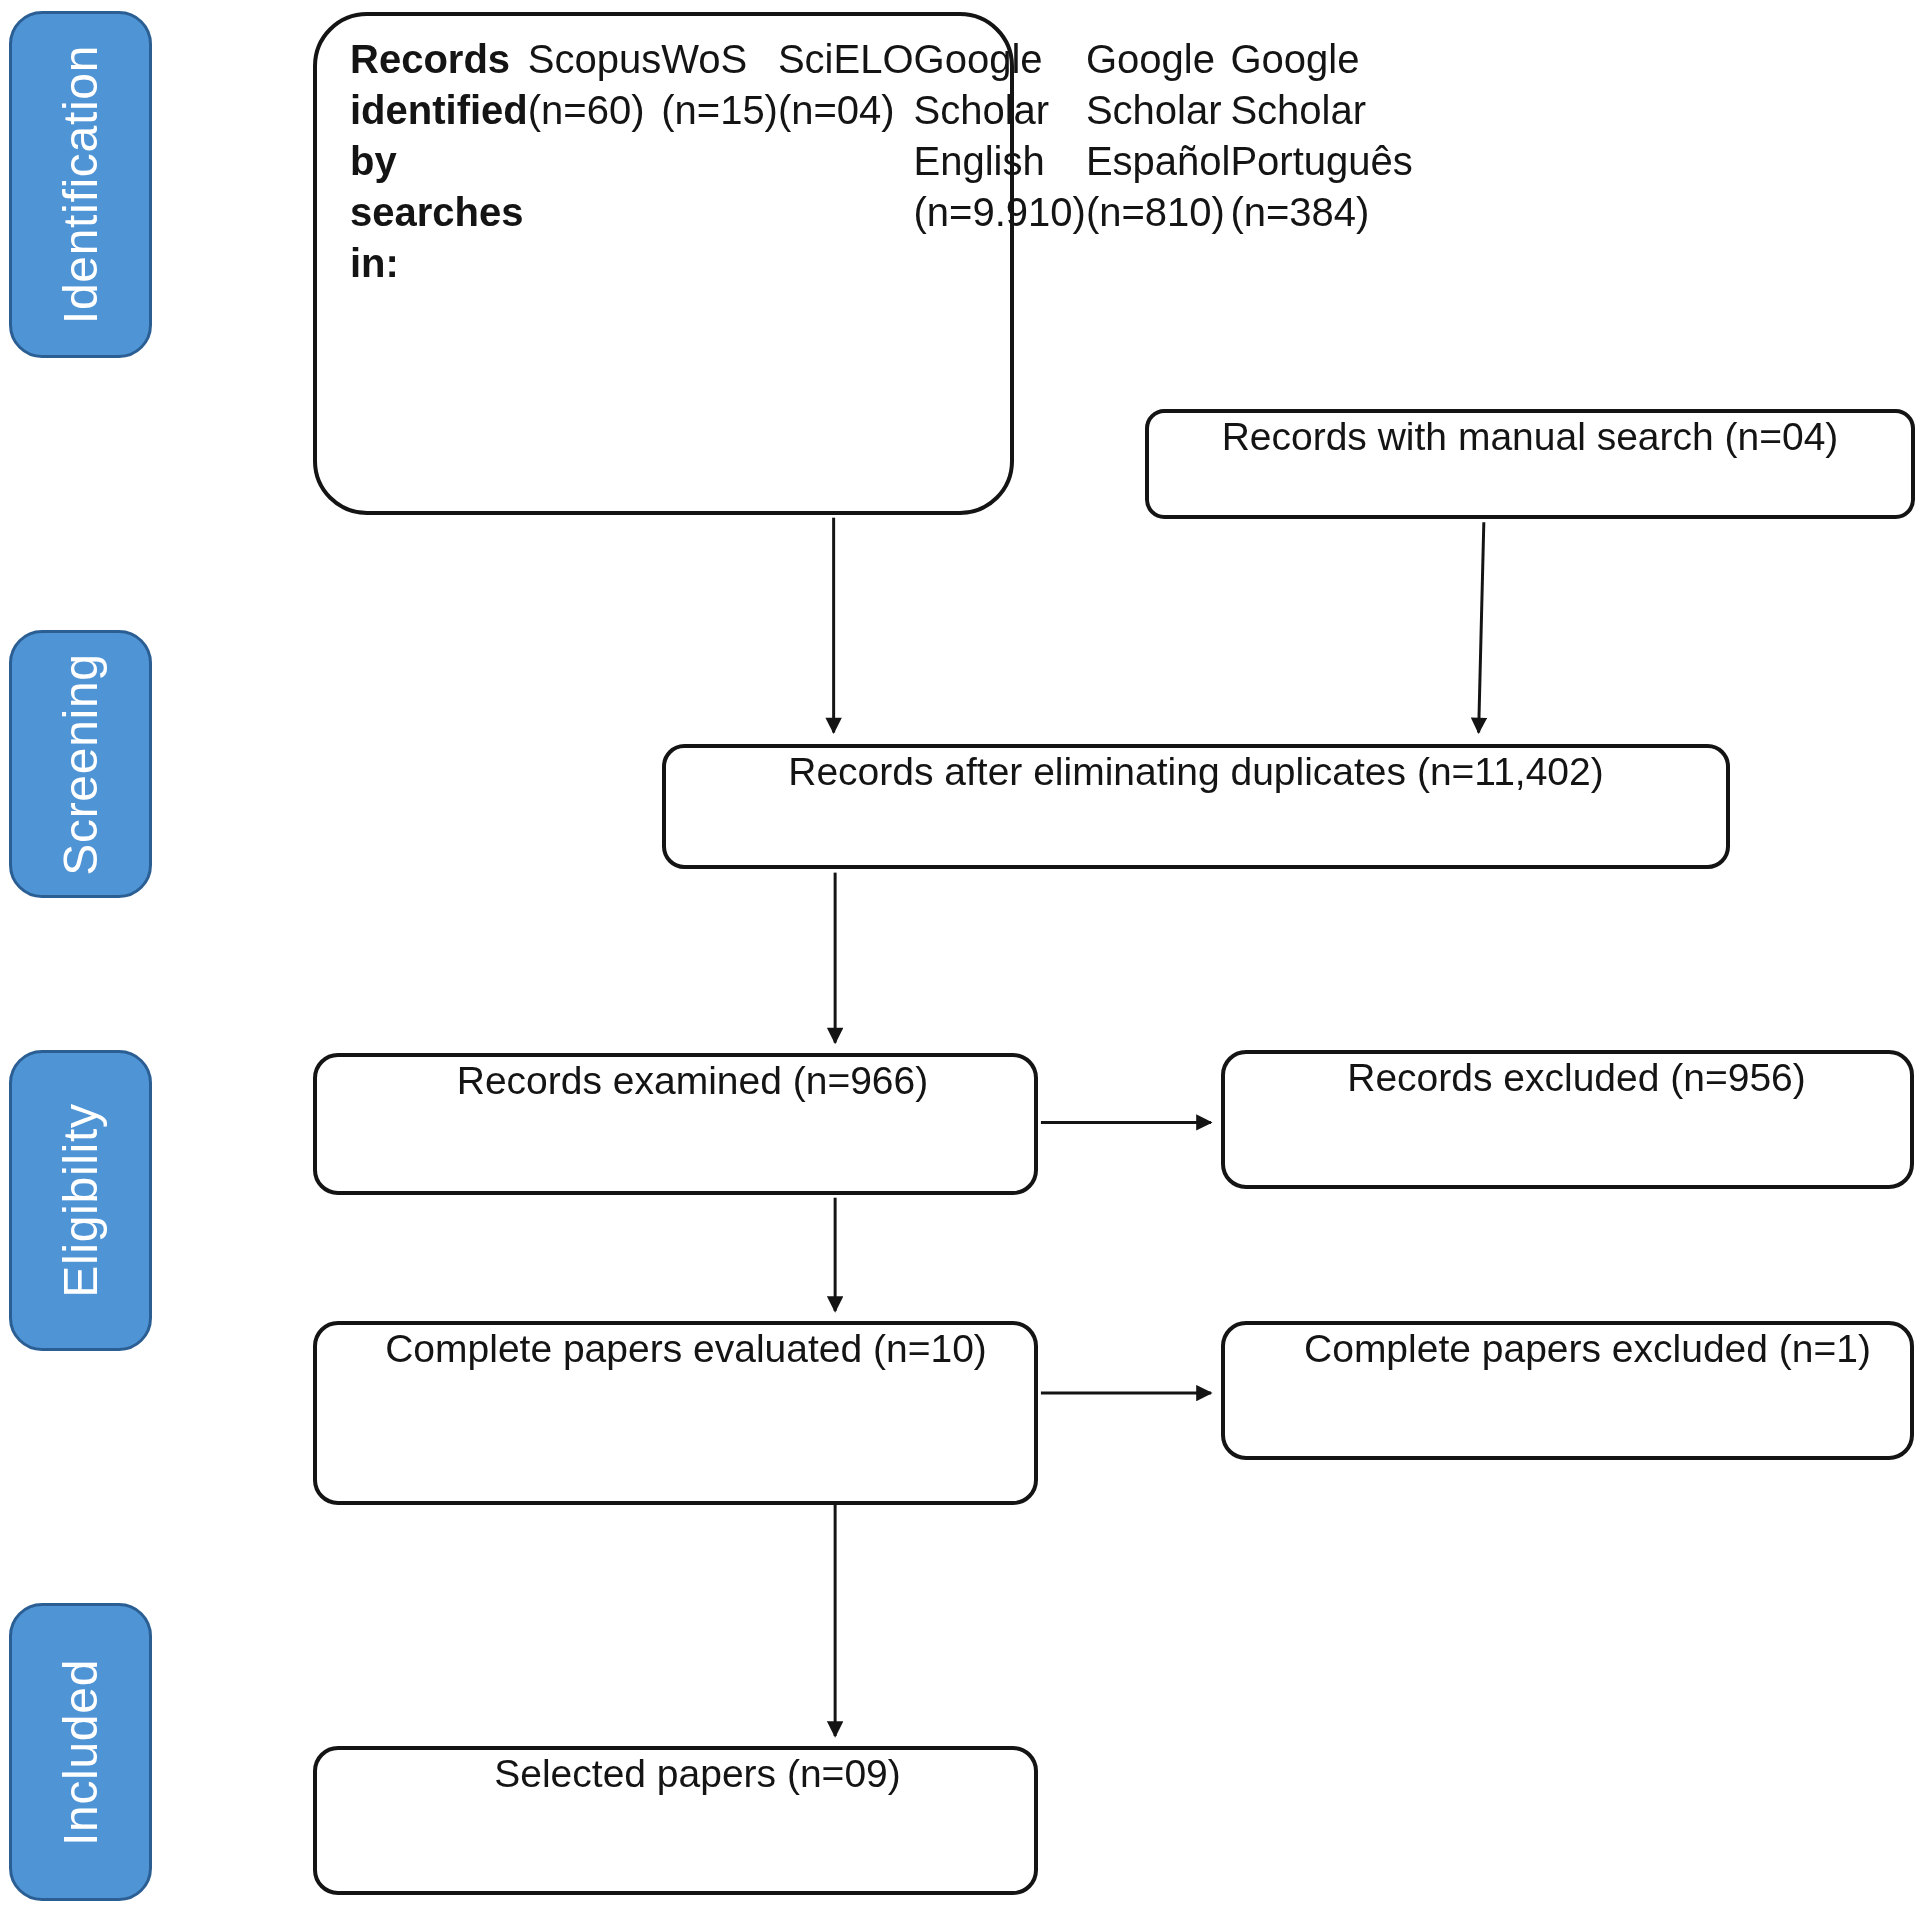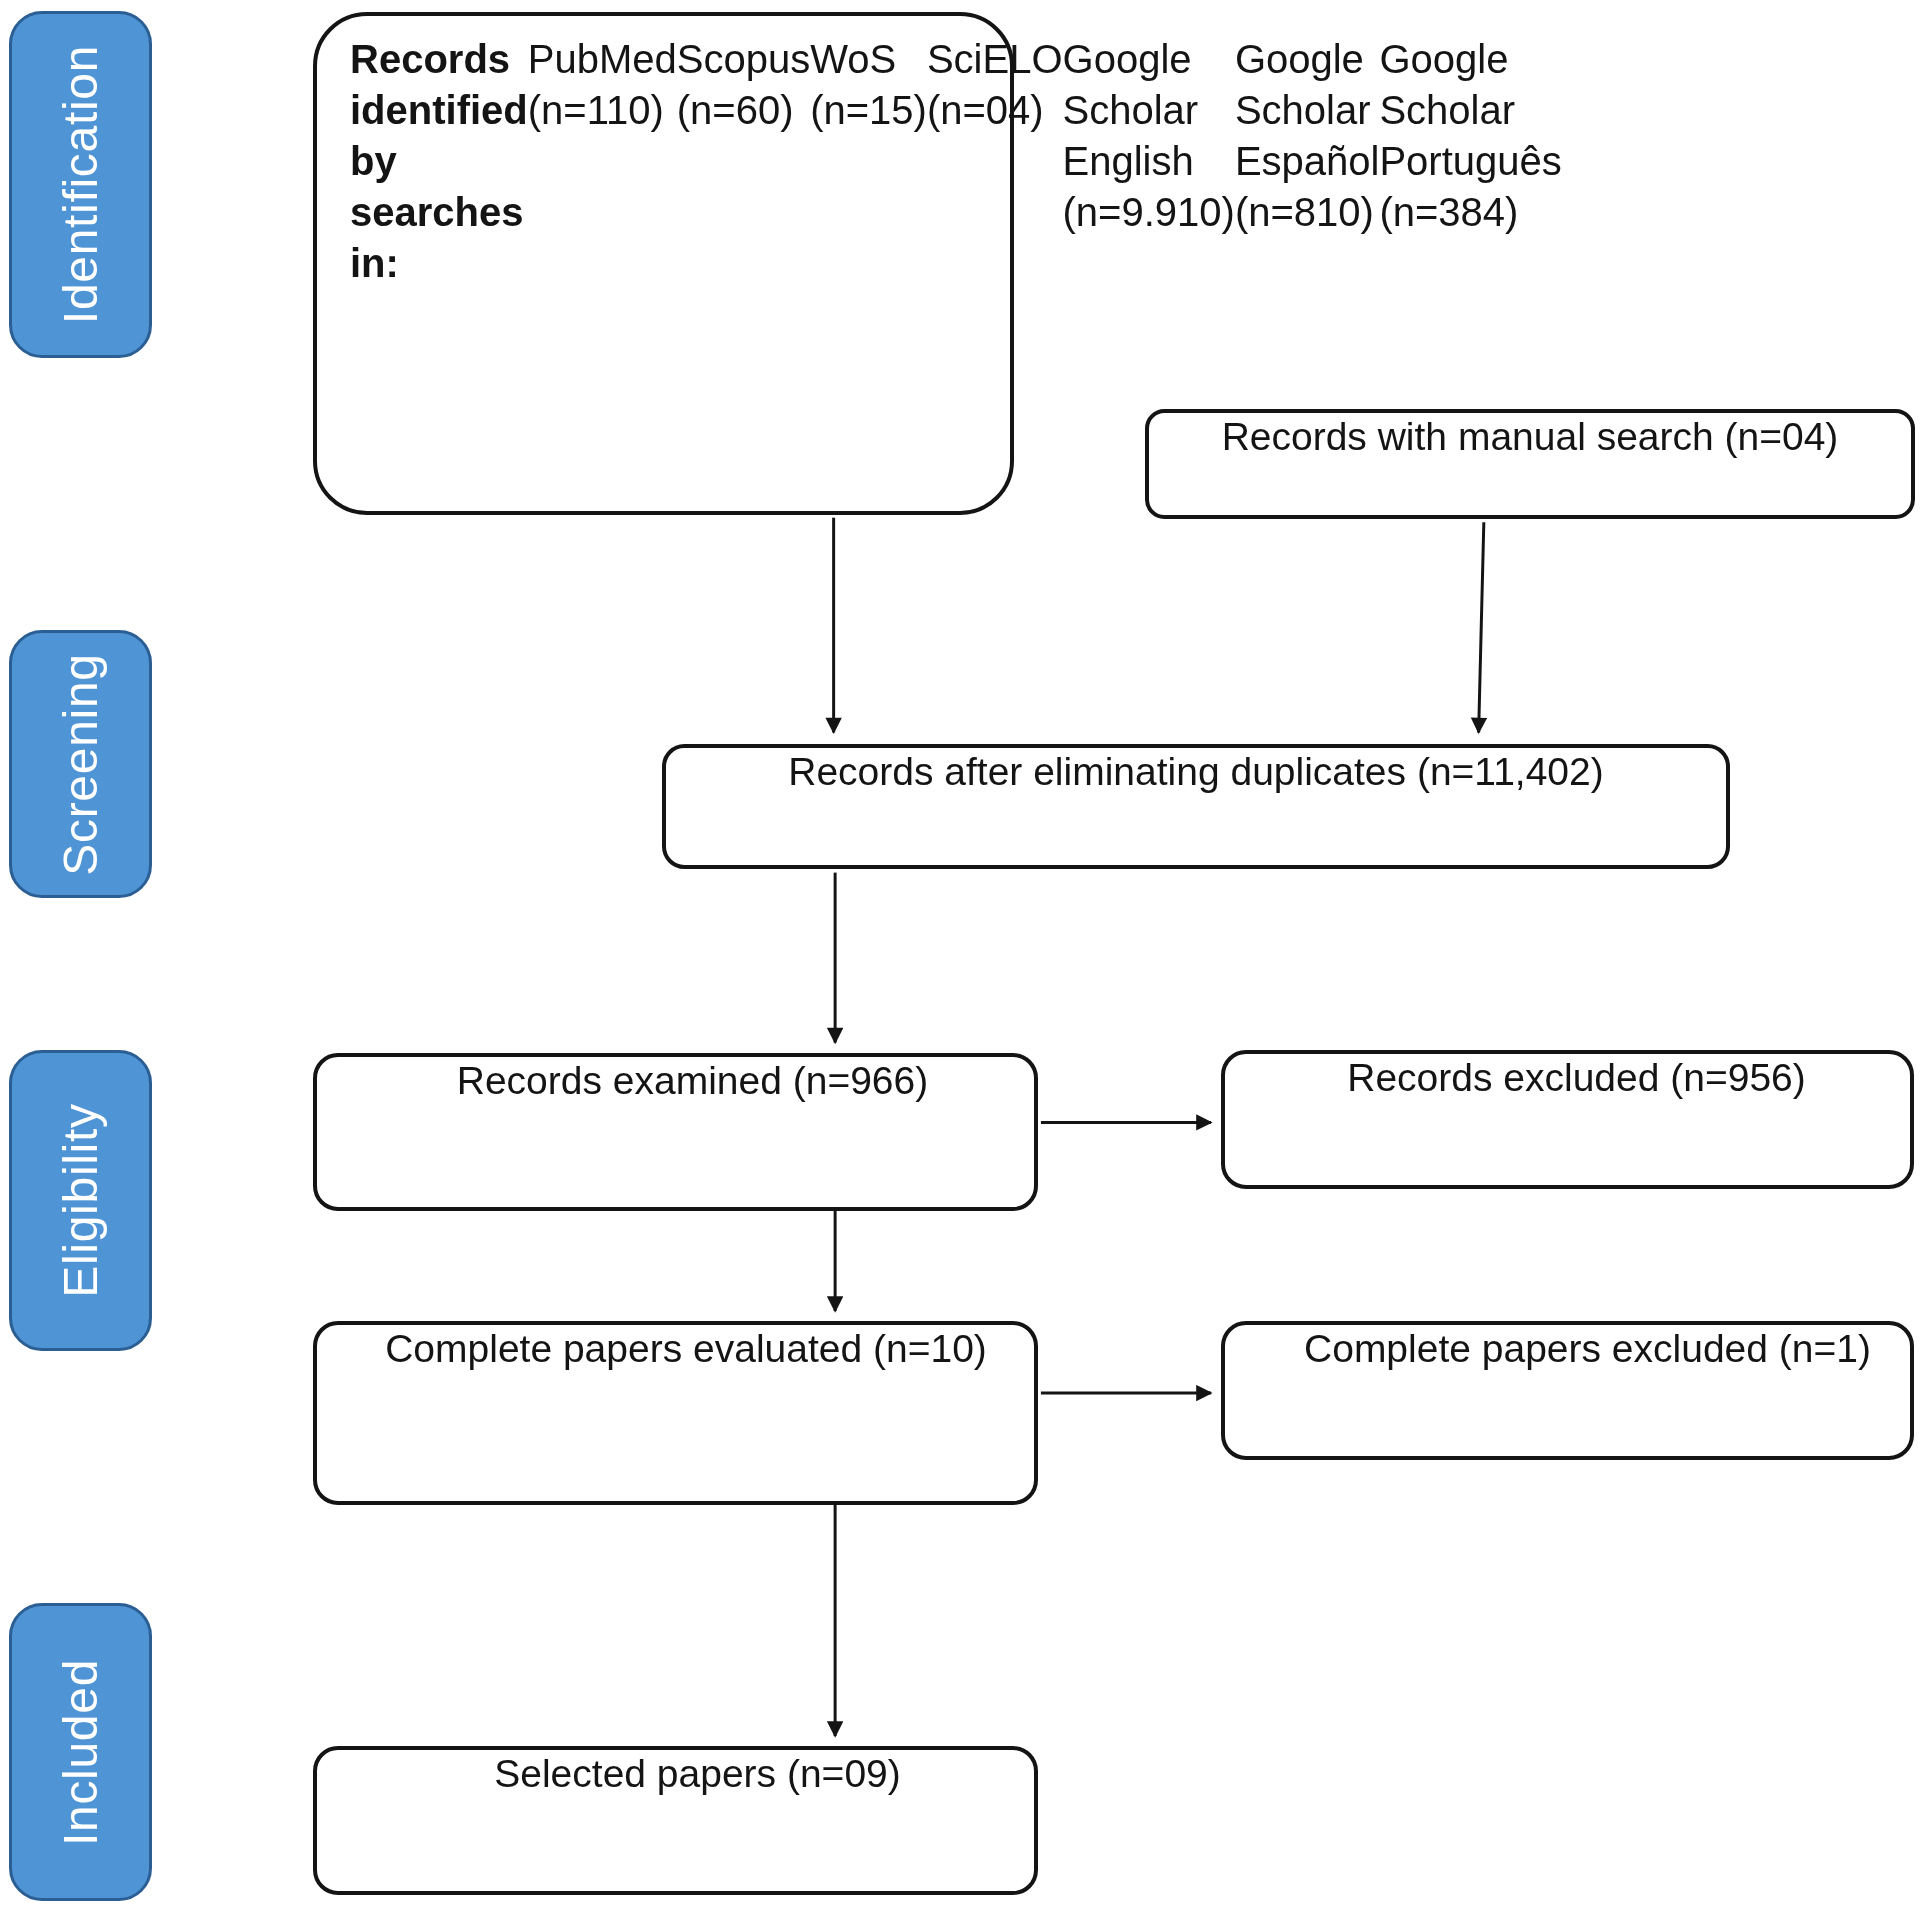--- a/index.html
+++ b/index.html
@@ -79,21 +79,21 @@
   .box-identified .box-title { font-weight: bold; white-space: pre-line; }
   .box-manual {
     left: 1145px; top: 409px; width: 770px; height: 110px;
     border-radius: 19.4px; text-align: left; padding: 0 15px;
   }
   .box-duplicates {
     left: 662px; top: 744px; width: 1068px; height: 125px;
     border-radius: 22.4px; text-align: center; padding: 0 15px;
   }
   .box-examined {
-    left: 313px; top: 1053px; width: 725px; height: 158px;
+    left: 313px; top: 1053px; width: 725px; height: 142px;
     border-radius: 25px; padding-left: 34px;
   }
   .box-records-excluded {
     left: 1221px; top: 1050px; width: 693px; height: 139px;
     border-radius: 25px; padding-left: 18px;
   }
   .box-evaluated {
     left: 313px; top: 1321px; width: 725px; height: 184px;
     border-radius: 25px; padding-left: 21px;
   }
@@ -135,21 +135,20 @@
   <div class="stage stage-eligibility">
     <span class="stage-label">Eligibility</span>
   </div>
   <div class="stage stage-included">
     <span class="stage-label">Included</span>
   </div>
 
   <div class="box box-identified">
     <div class="box-title">Records identified by
 searches in:</div>
-    <div class="db-line">PubMed (n=110)</div>
     <div class="db-line">Scopus (n=60)</div>
     <div class="db-line">WoS (n=15)</div>
     <div class="db-line">SciELO (n=04)</div>
     <div class="db-line">Google Scholar English (n=9.910)</div>
     <div class="db-line">Google Scholar Español (n=810)</div>
     <div class="db-line">Google Scholar Português (n=384)</div>
   </div>
 
   <div class="box box-manual">
     <span>Records with manual search (n=04)</span>

